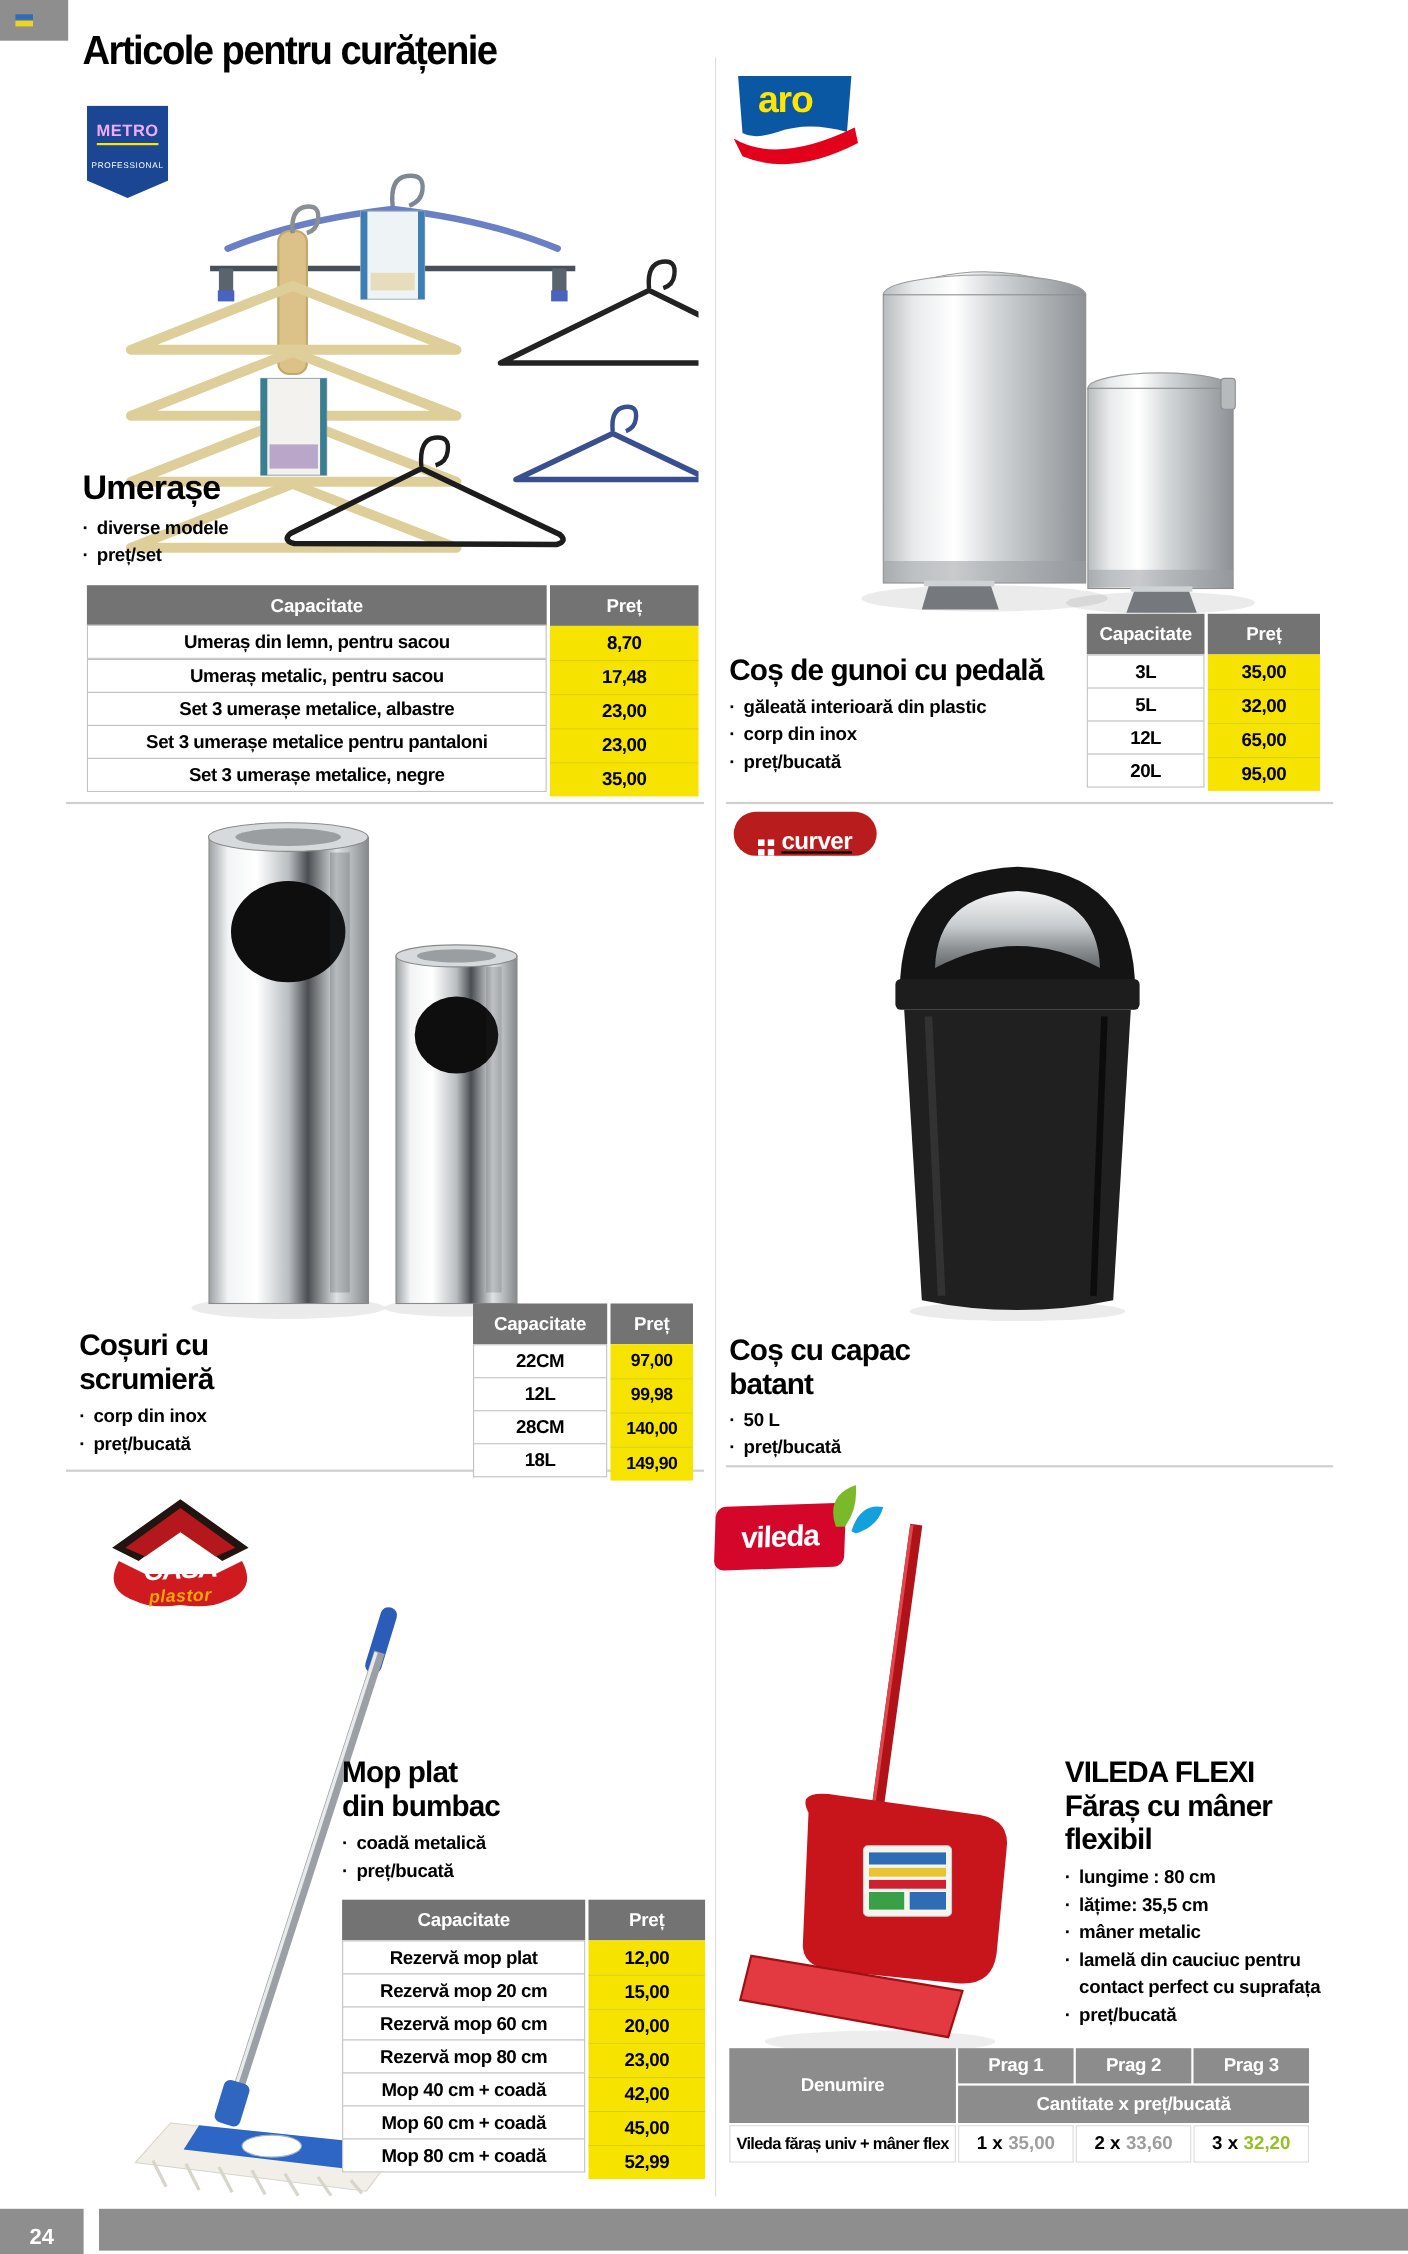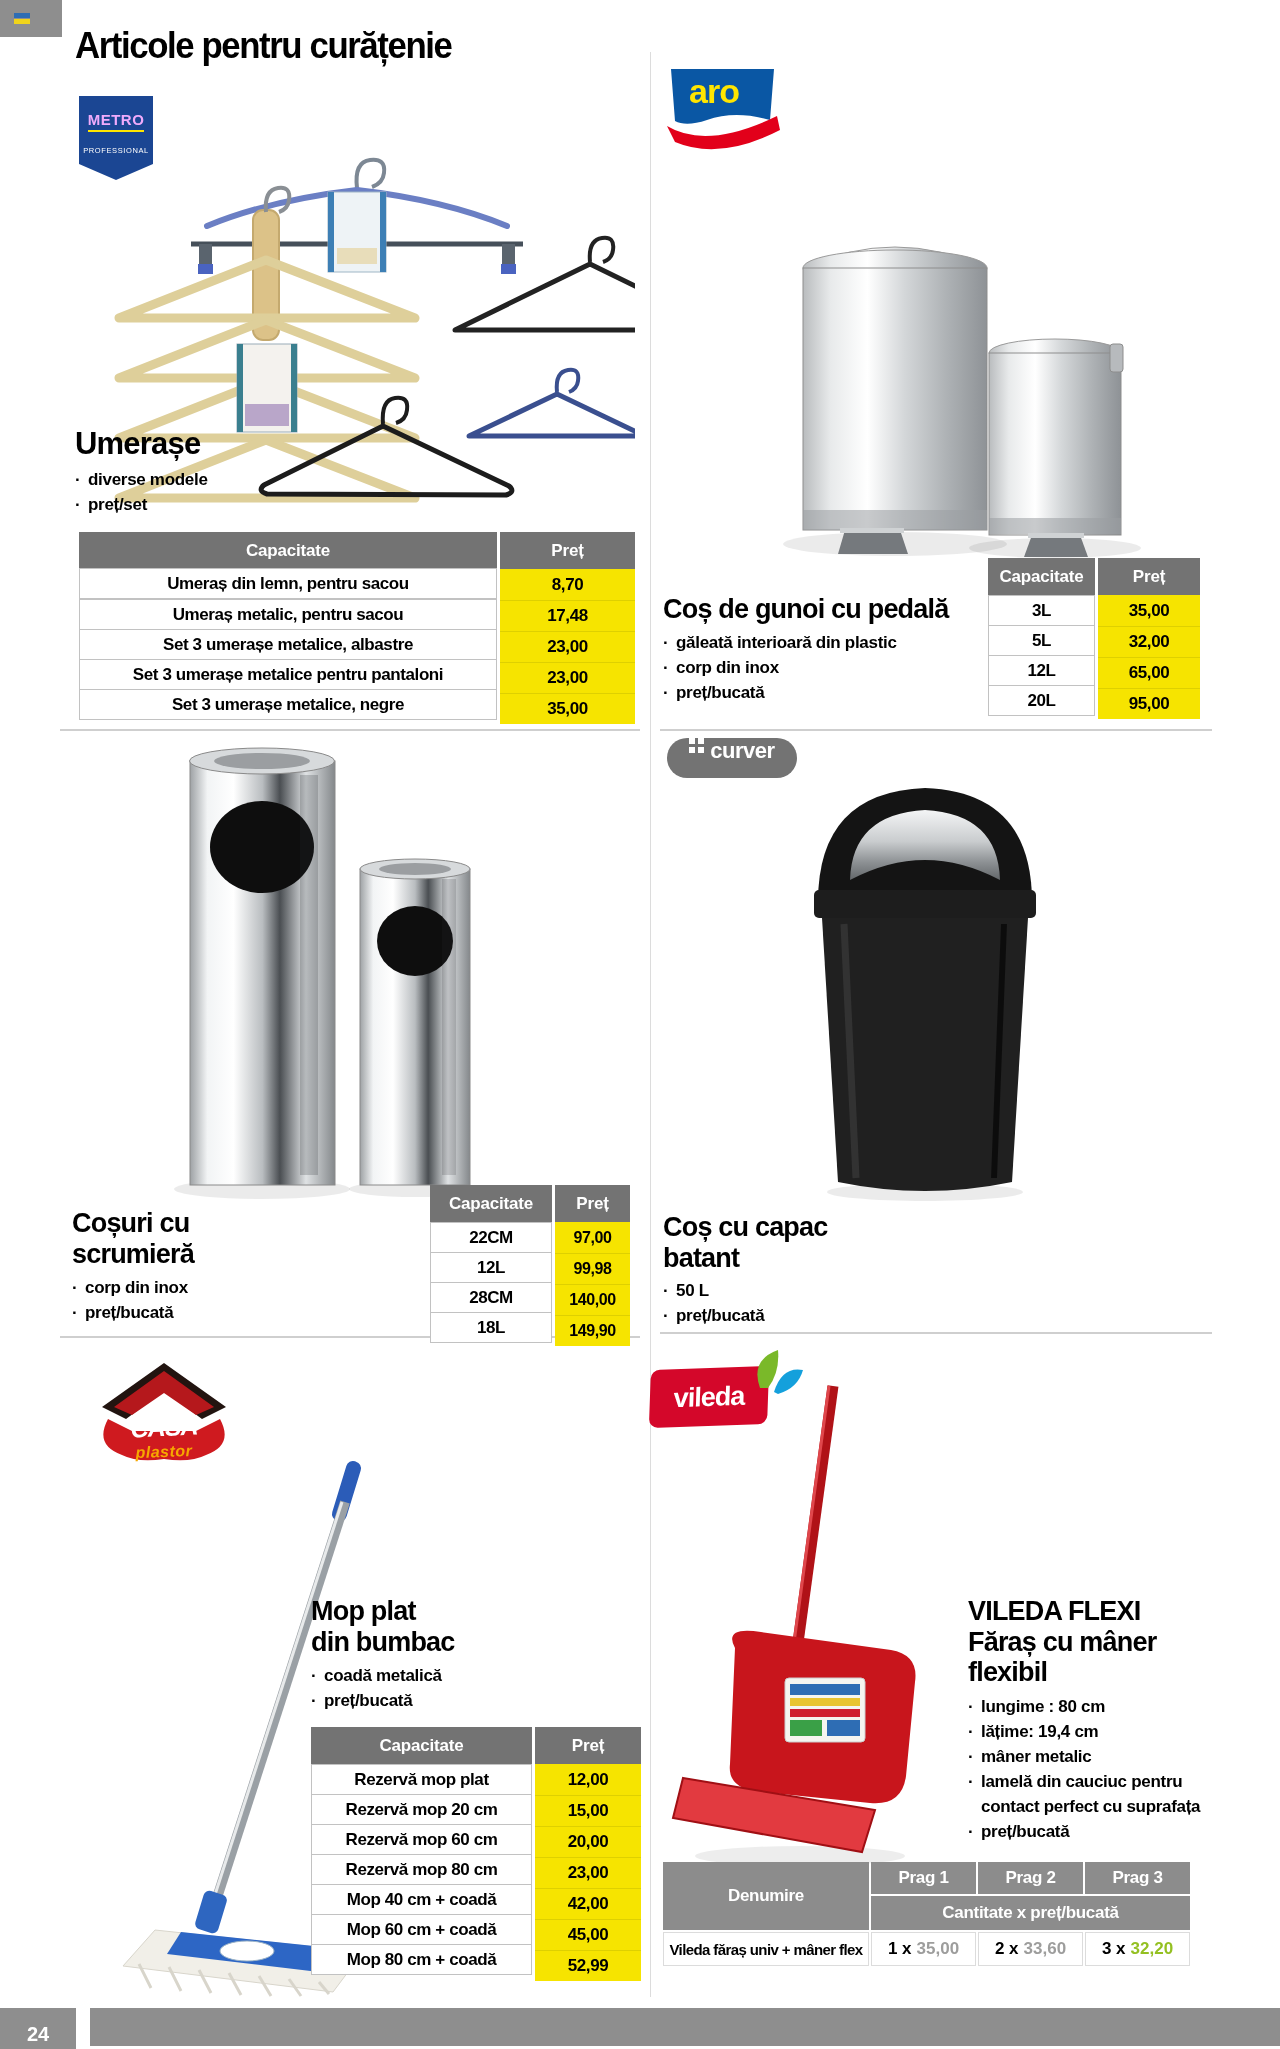--- a/index.html
+++ b/index.html
@@ -56,21 +56,21 @@
   
   .metro-logo{width:74px;height:84px;background:#1b4693;clip-path:polygon(0 0,100% 0,100% 81%,50% 100%,0 81%);
               display:flex;flex-direction:column;align-items:center;}
   .metro-word{color:#f0abfc;font-weight:bold;font-size:15px;letter-spacing:.5px;margin-top:15px;}
   .metro-rule{width:56px;height:2px;background:#ffe500;margin-top:2px;}
   .metro-sub{color:#fff;font-size:7.5px;letter-spacing:.6px;margin-top:14px;}
 
   .aro-logo{width:115px;height:86px;}
   .aro-word{position:absolute;left:24px;top:6px;color:#ffe500;font-weight:bold;font-size:34px;letter-spacing:-1px;}
 
-  .curver-logo{width:130px;height:40px;background:#737373;border-radius:20px;display:flex;align-items:flex-start;justify-content:center;gap:6px;}
+  .curver-logo{width:130px;height:40px;background:#b91c1c;border-radius:20px;display:flex;align-items:flex-end;justify-content:center;gap:6px;text-decoration:underline;}
   .curver-word{color:#fff;font-weight:bold;font-size:22px;letter-spacing:-0.5px;}
 
   .casa-logo{width:132px;height:106px;}
   .casa-word{position:absolute;left:0;top:52px;width:132px;text-align:center;color:#fff;font-weight:bold;font-style:italic;font-size:25px;letter-spacing:-1px;transform:rotate(-3deg);}
   .casa-sub{position:absolute;left:0;top:82px;width:132px;text-align:center;color:#f6a800;font-weight:bold;font-style:italic;font-size:16px;letter-spacing:.5px;transform:rotate(-2deg);}
 
   .vileda-logo{width:118px;height:58px;background:#d4072a;border-radius:9px;transform:skewX(-4deg) rotate(-2deg);
                display:flex;align-items:center;justify-content:center;}
   .vileda-word{color:#fff;font-weight:bold;font-size:27px;letter-spacing:-1px;}
 
@@ -404,21 +404,21 @@
     <rect x="125" y="342" width="32" height="16" fill="#3aa047"></rect>
     <rect x="162" y="342" width="33" height="16" fill="#2e6db4"></rect>
   </svg>
 
   <div class="abs" style="left:968px;top:1596px;width:247px;">
     <div class="ptitle med">VILEDA FLEXI</div>
     <div class="ptitle med">Făraș cu mâner</div>
     <div class="ptitle med">flexibil</div>
     <ul class="bullets" style="margin-top:6px;">
       <li>lungime : 80 cm</li>
-      <li>lățime: 19,4 cm</li>
+      <li>lățime: 35,5 cm</li>
       <li>mâner metalic</li>
       <li>lamelă din cauciuc pentru contact perfect cu suprafața</li>
       <li>preț/bucată</li>
     </ul>
   </div>
 
   <div class="abs vtbl" style="left:663px;top:1862px;">
     <div class="vth v-name-h">Denumire</div>
     <div class="vth">Prag 1</div>
     <div class="vth">Prag 2</div>

